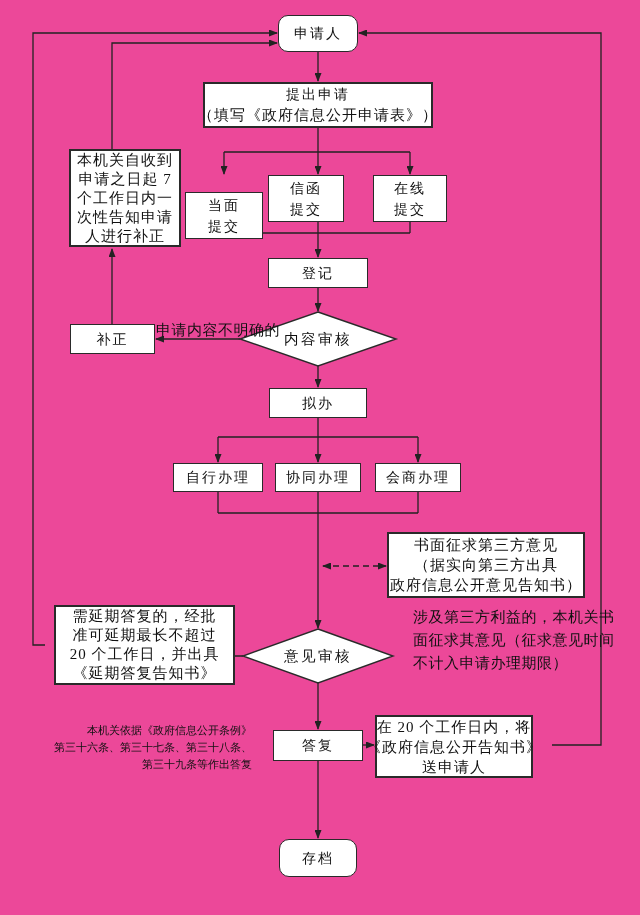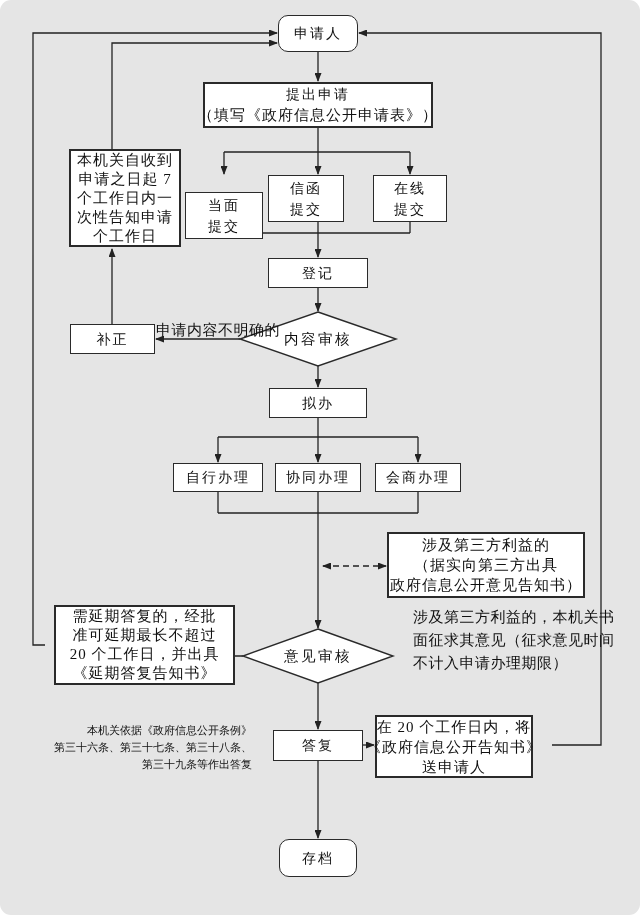--- a/index.html
+++ b/index.html
@@ -1,20 +1,19 @@
 <!DOCTYPE html>
 <html><head>
 <meta charset="utf-8">
 <style>
   html,body{margin:0;padding:0;background:#ffffff;}
   .canvas{
-    position:relative;width:640px;height:915px;background:#e5e5e5;
+    position:relative;width:640px;height:915px;background:#ec4899;
     font-family:"Liberation Serif","DejaVu Serif",serif;color:#111111;
     overflow:hidden;
-    border-radius:11px;
   }
   svg.wires{position:absolute;left:0;top:0;width:640px;height:915px;}
   .node{
     position:absolute;box-sizing:border-box;background:#ffffff;
     border:1.6px solid #2a2a2a;
     display:flex;flex-direction:column;align-items:center;justify-content:center;
     text-align:center;font-size:14px;letter-spacing:2px;line-height:21px;
     white-space:nowrap;
   }
   .node.thick{border-width:2px;}
@@ -125,39 +124,39 @@
 
   <div class="node" style="left:70px;top:324px;width:85px;height:30px">
     <span>补正</span>
   </div>
 
   <div class="node thick body19 tight" style="left:60px;top:149px;width:112px;height:98px">
     <div class="ln">本机关自收到</div>
     <div class="ln">申请之日起 7</div>
     <div class="ln">个工作日内一</div>
     <div class="ln">次性告知申请</div>
-    <div class="ln">个工作日</div>
+    <div class="ln">人进行补正</div>
   </div>
 
   <div class="node" style="left:269px;top:388px;width:98px;height:30px">
     <span>拟办</span>
   </div>
 
   <div class="node" style="left:173px;top:463px;width:90px;height:29px">
     <span>自行办理</span>
   </div>
   <div class="node" style="left:275px;top:463px;width:86px;height:29px">
     <span>协同办理</span>
   </div>
   <div class="node" style="left:375px;top:463px;width:86px;height:29px">
     <span>会商办理</span>
   </div>
 
   <div class="node thick tight body20" style="left:387px;top:532px;width:198px;height:66px">
-    <div class="ln">涉及第三方利益的</div>
+    <div class="ln">书面征求第三方意见</div>
     <div class="ln">（据实向第三方出具</div>
     <div class="ln">政府信息公开意见告知书）</div>
   </div>
 
   <div class="dlabel" style="left:250px;top:644px;width:136px;height:24px">
     <span>意见审核</span>
   </div>
 
   <div class="node thick tight body19" style="left:45px;top:605px;width:181px;height:80px">
     <div class="ln">需延期答复的，经批</div>

